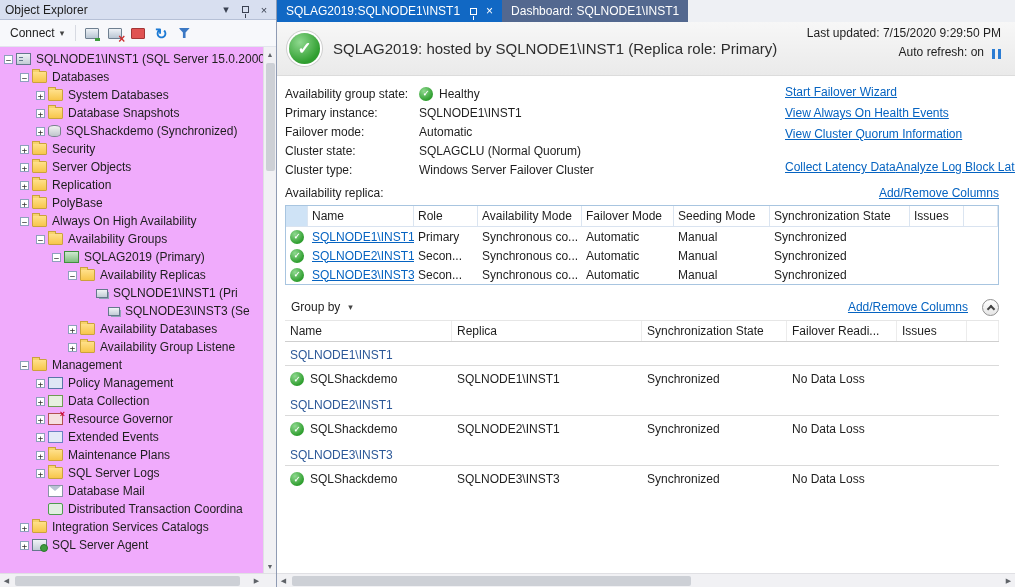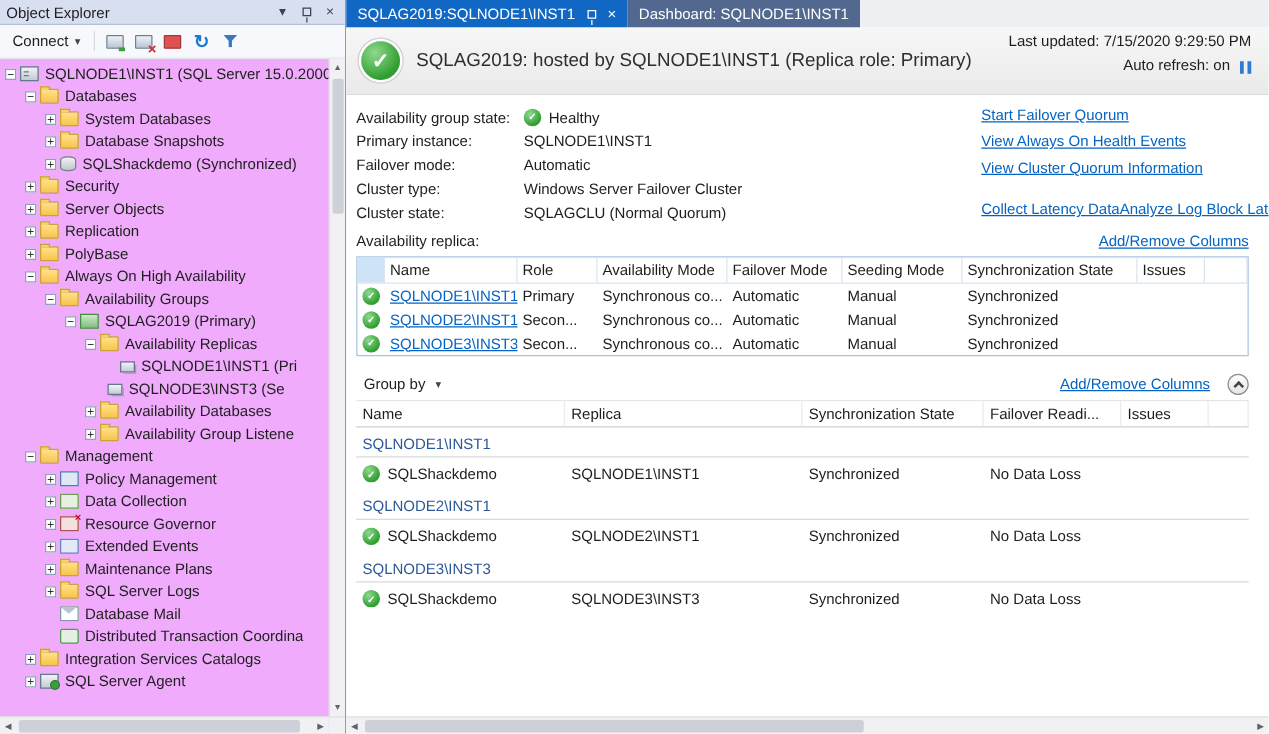--- a/index.html
+++ b/index.html
@@ -233,21 +233,21 @@
           <div class="tree-row" style="padding-left: 68px;">
             <span class="exp">−</span>
             <span class="ico folder"></span>
             <span class="tree-label">Availability Replicas</span>
           </div>
           <div class="tree-row" style="padding-left: 84px;">
             <span class="exp hidden"></span>
             <span class="ico replica"></span>
             <span class="tree-label">SQLNODE1\INST1 (Pri</span>
           </div>
-          <div class="tree-row" style="padding-left: 74px;">
+          <div class="tree-row" style="padding-left: 96px;">
             <span class="exp hidden"></span>
             <span class="ico replica"></span>
             <span class="tree-label">SQLNODE3\INST3 (Se</span>
           </div>
           <div class="tree-row" style="padding-left: 68px;">
             <span class="exp">+</span>
             <span class="ico folder"></span>
             <span class="tree-label">Availability Databases</span>
           </div>
           <div class="tree-row" style="padding-left: 68px;">
@@ -367,31 +367,31 @@
             </div>
             <div class="detail-row">
               <span class="detail-label">Primary instance:</span>
               <span class="detail-value">SQLNODE1\INST1</span>
             </div>
             <div class="detail-row">
               <span class="detail-label">Failover mode:</span>
               <span class="detail-value">Automatic</span>
             </div>
             <div class="detail-row">
+              <span class="detail-label">Cluster state:</span>
+              <span class="detail-value">SQLAGCLU (Normal Quorum)</span>
+            </div>
+            <div class="detail-row">
               <span class="detail-label">Cluster type:</span>
               <span class="detail-value">Windows Server Failover Cluster</span>
             </div>
-            <div class="detail-row">
-              <span class="detail-label">Cluster state:</span>
-              <span class="detail-value">SQLAGCLU (Normal Quorum)</span>
-            </div>
           </div>
         <div class="links-col">
           <span id="links1" style="display:flex;flex-direction:column;align-items:flex-start">
-              <a class="dash-link">Start Failover Quorum</a>
+              <a class="dash-link">Start Failover Wizard</a>
               <a class="dash-link">View Always On Health Events</a>
               <a class="dash-link">View Cluster Quorum Information</a>
             </span>
           <span class="links-gap"></span>
           <span id="links2" style="display:flex;flex-direction:row;align-items:flex-end">
               <a class="dash-link">Collect Latency Data</a>
               <a class="dash-link">Analyze Log Block Latency</a>
             </span>
         </div>
       </div>

